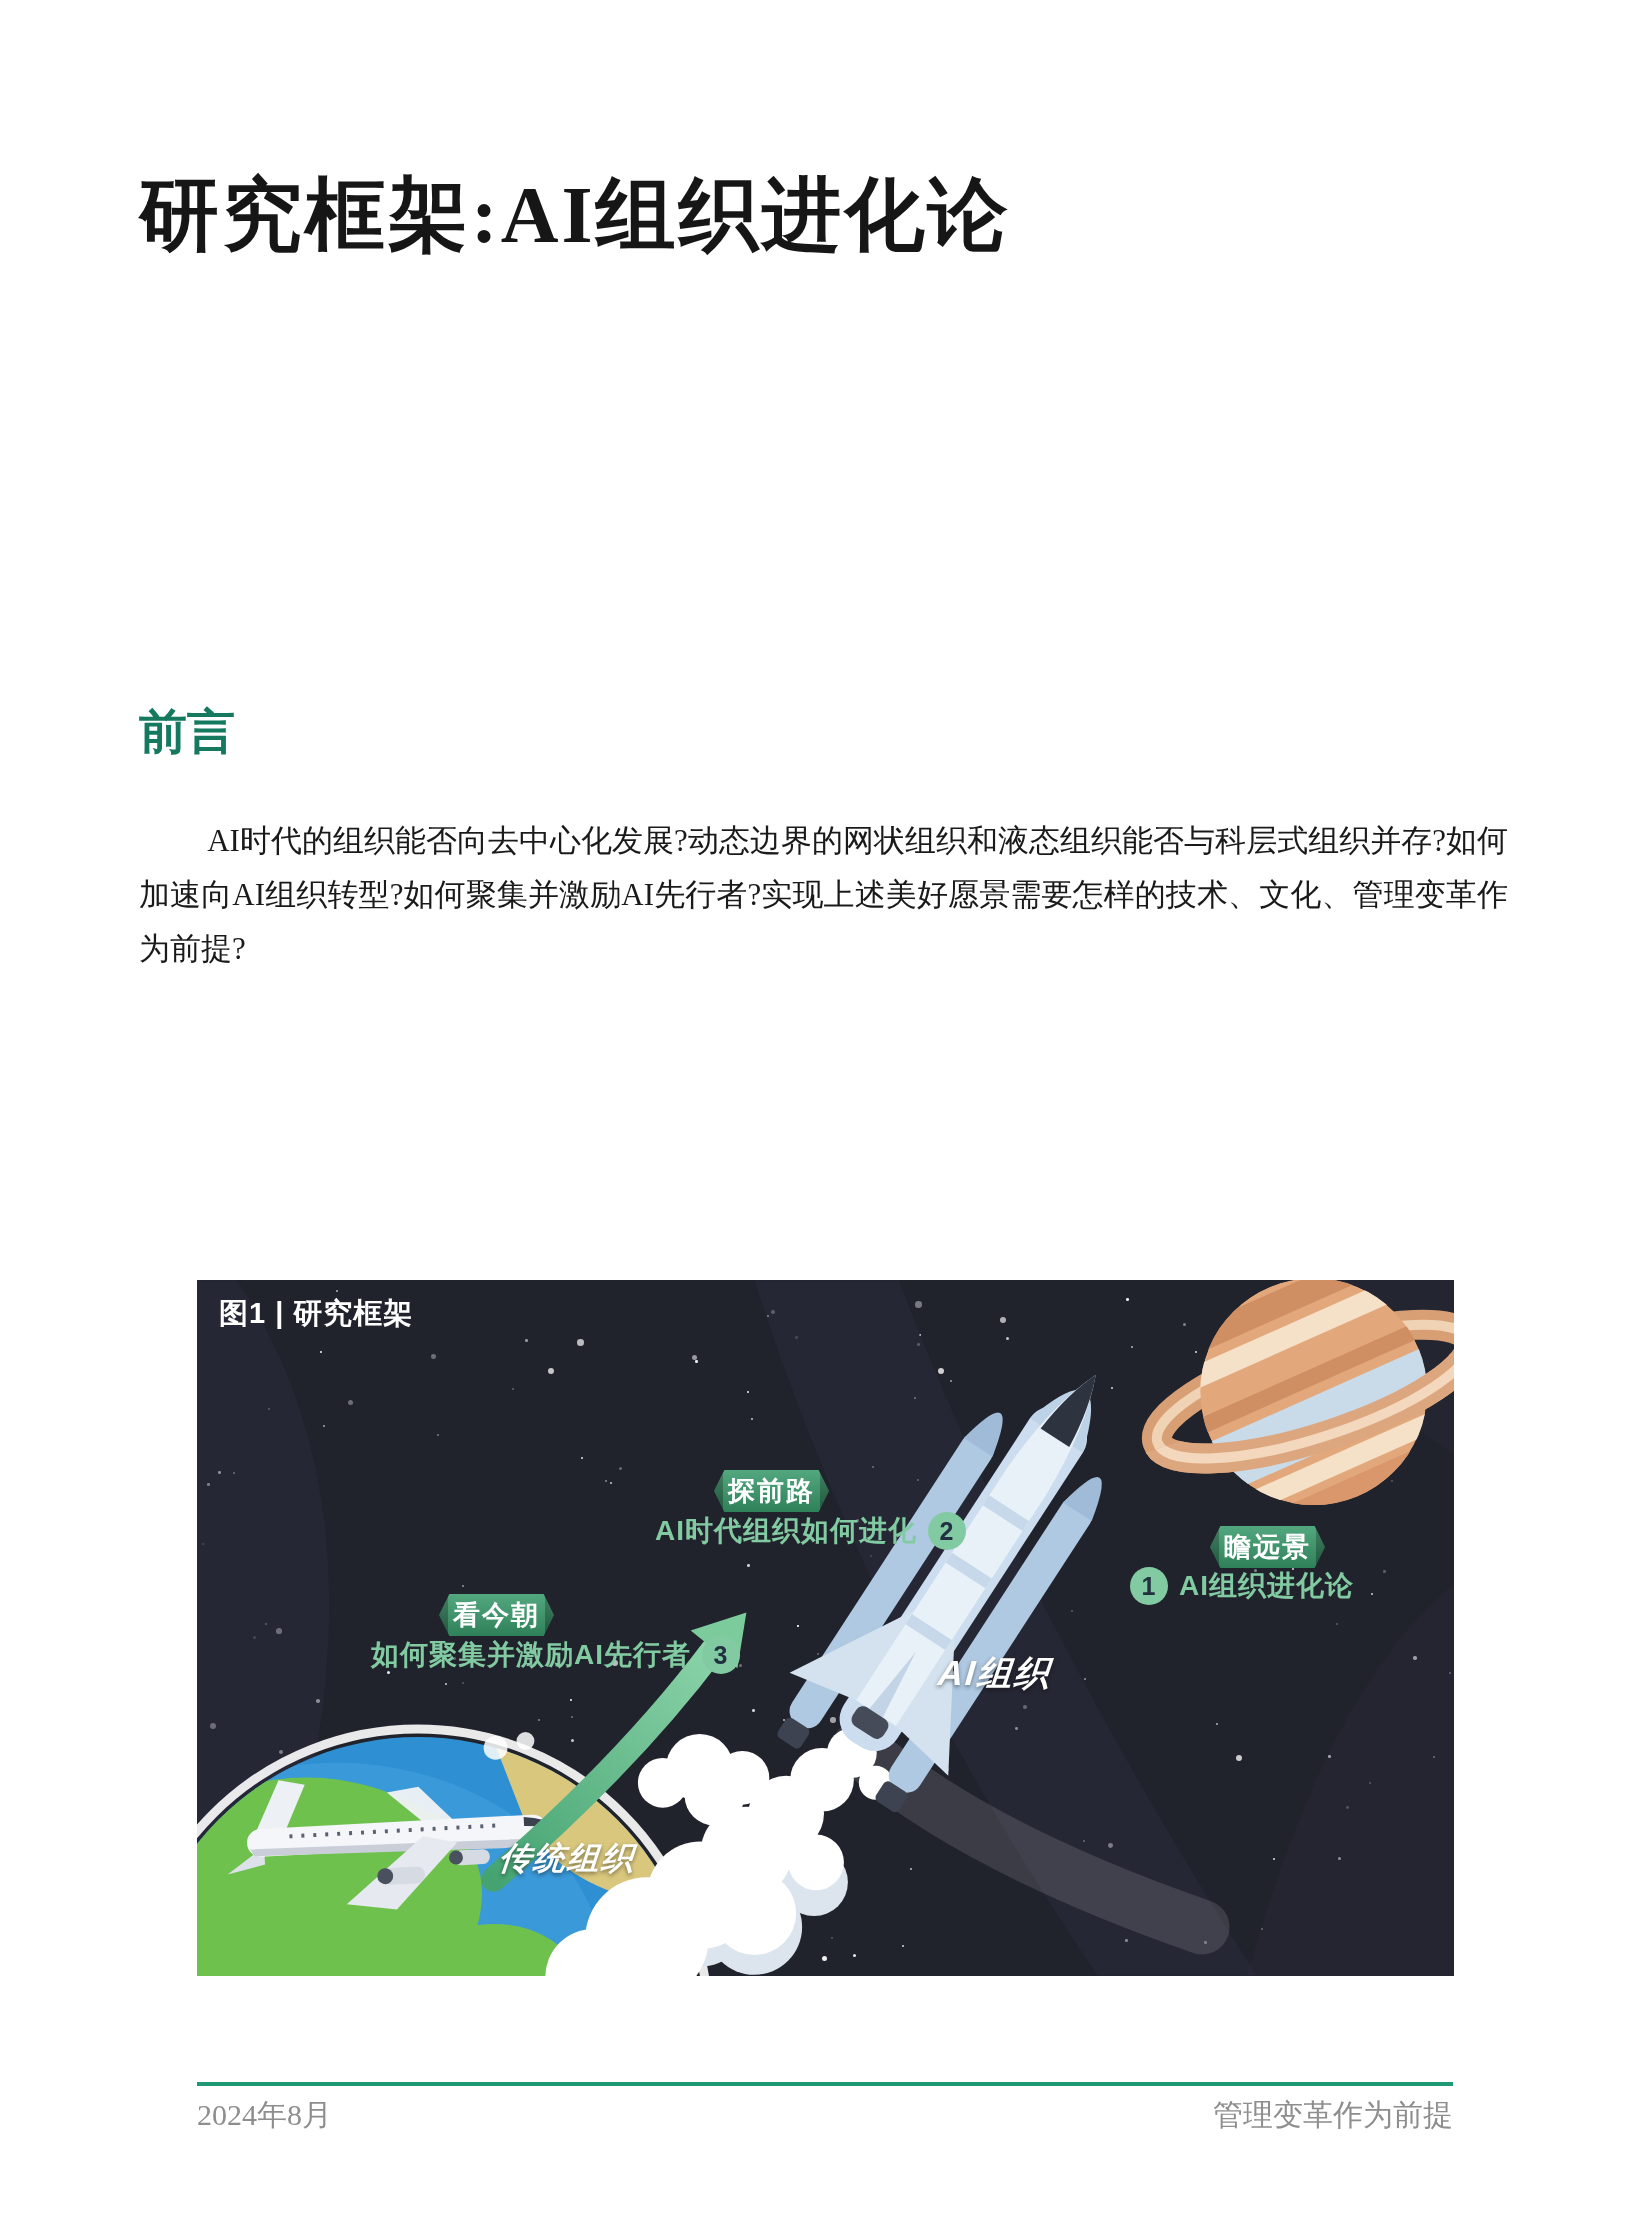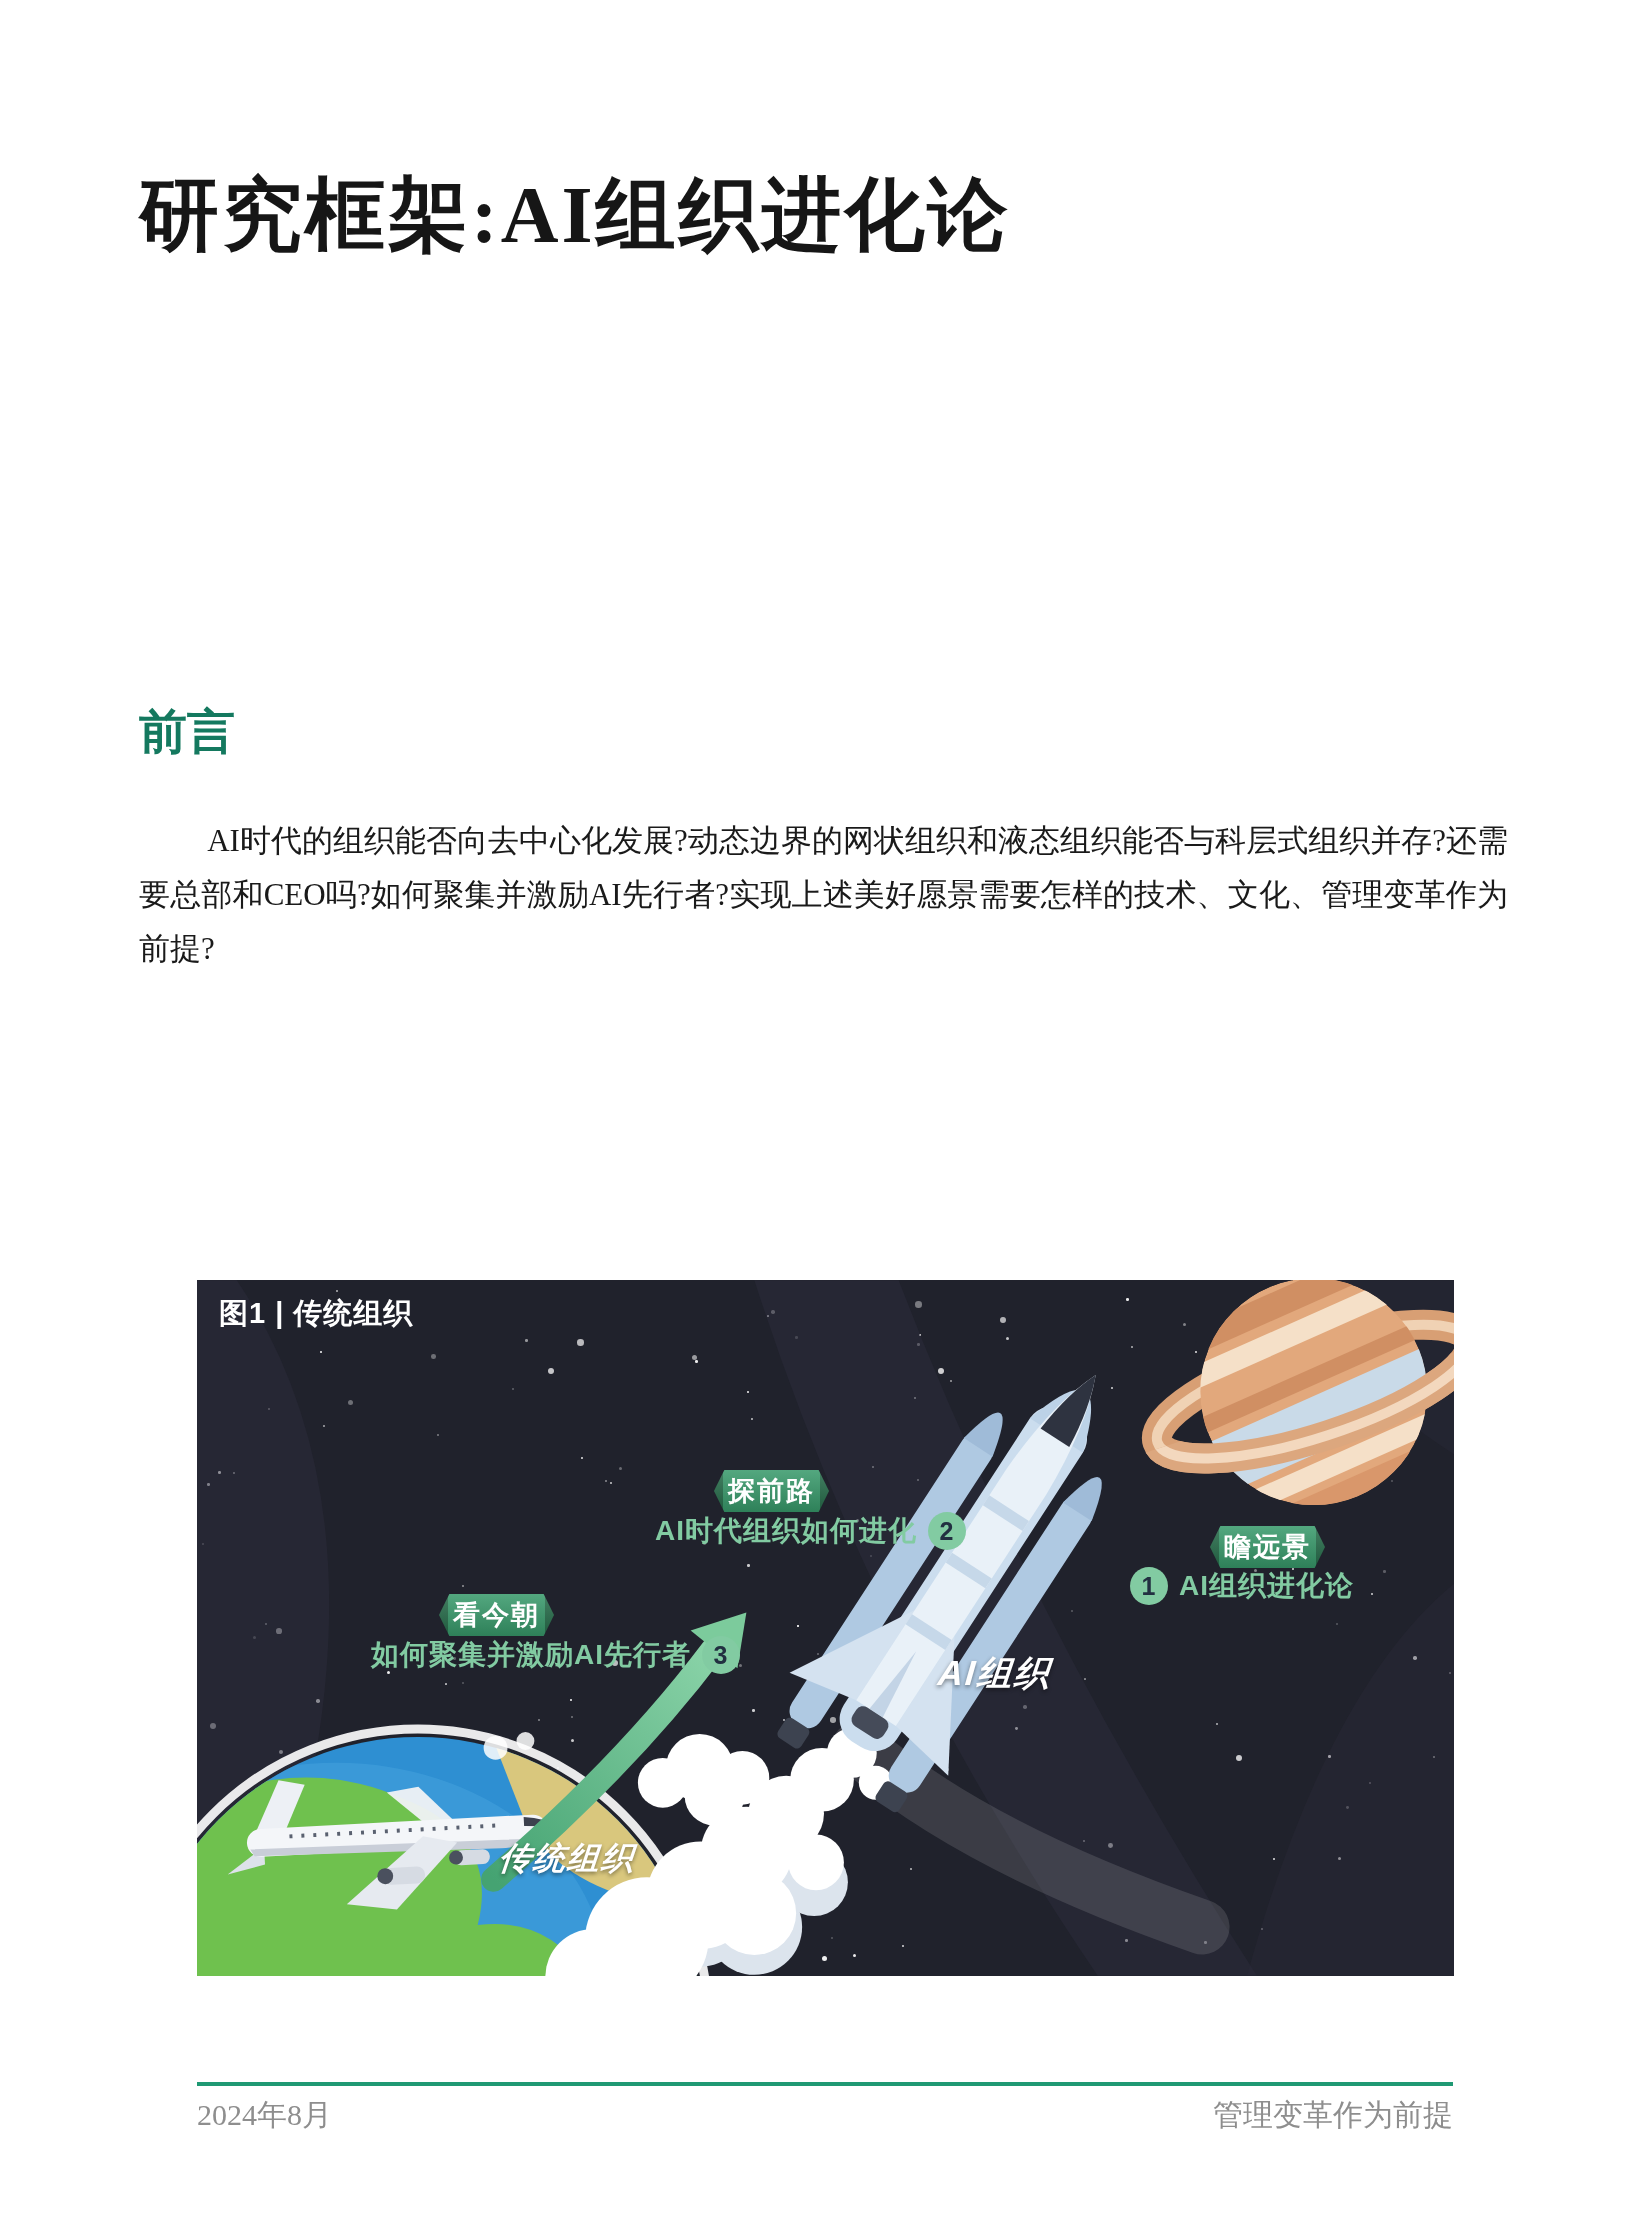--- a/index.html
+++ b/index.html
@@ -80,21 +80,21 @@
   }
 </style>
 </head>
 <body>
 
 <h1 class="title">研究框架:AI组织进化论</h1>
 
 <section>
   <h2 class="preface-heading">前言</h2>
   <div class="preface-body">
-    <p>AI时代的组织能否向去中心化发展?动态边界的网状组织和液态组织能否与科层式组织并存?还需要总部和CEO吗?如何聚集并激励AI先行者?实现上述美好愿景需要怎样的技术、文化、管理变革作为前提?</p>
+    <p>AI时代的组织能否向去中心化发展?动态边界的网状组织和液态组织能否与科层式组织并存?如何加速向AI组织转型?如何聚集并激励AI先行者?实现上述美好愿景需要怎样的技术、文化、管理变革作为前提?</p>
   </div>
 </section>
 
 <figure class="exhibit">
   <div class="stars">
       <div class="star" style="height: 3.3px; width: 3.3px; left: 659px; top: 239px; opacity: 0.66;"></div>
       <div class="star" style="height: 2.1px; width: 2.1px; left: 673px; top: 275px; opacity: 0.35;"></div>
       <div class="star" style="height: 2.1px; width: 2.1px; left: 413px; top: 202px; opacity: 0.77;"></div>
       <div class="star" style="height: 3.5px; width: 3.5px; left: 1216px; top: 376px; opacity: 0.89;"></div>
       <div class="star" style="height: 2.6px; width: 2.6px; left: 555px; top: 429px; opacity: 0.78;"></div>
@@ -352,21 +352,21 @@
       <polygon points="-6,122 0,66 6,122" fill="#C3D4E6"></polygon>
       <rect x="-14" y="122" width="28" height="17" rx="6" fill="#454B59"></rect>
     </g>
 
     <g>
       <path d="M 298,602 Q 432,486 518,372" fill="none" stroke="url(#arrowG)" stroke-width="25" stroke-linecap="round"></path>
       <polygon points="552,334 543,390 496,352" fill="#7CCB9C"></polygon>
     </g>
   </svg>
 
-  <div class="fig-label">图1 | 传统组织</div>
+  <div class="fig-label">图1 | 研究框架</div>
 
   <div class="badge badge-1">
       <span>瞻远景</span>
     </div>
   <div class="step-row row-1">
     <span class="num">1</span>
     <span>AI组织进化论</span>
   </div>
 
   <div class="badge badge-2">

